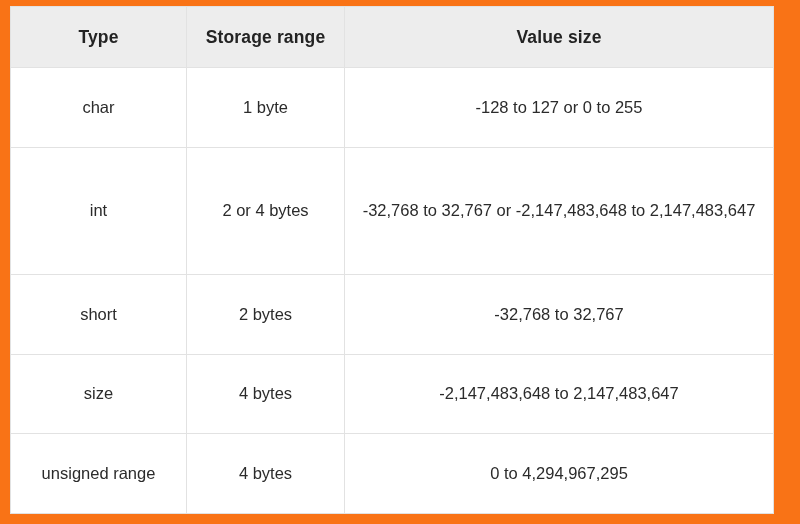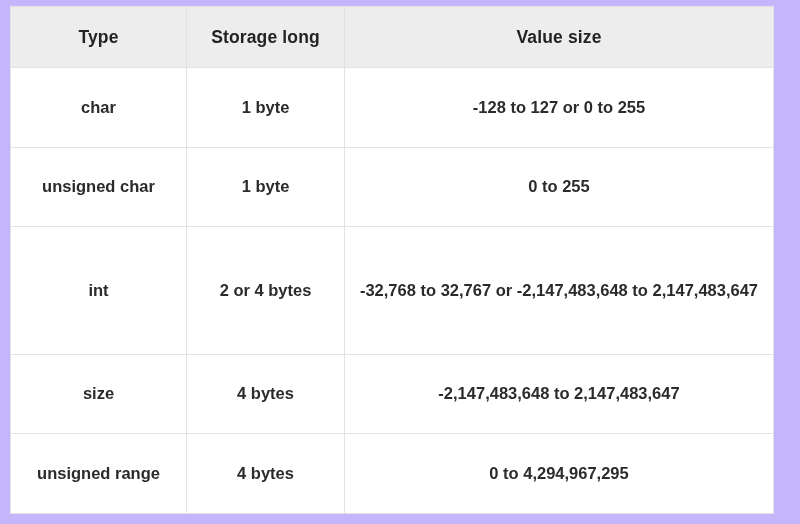--- a/index.html
+++ b/index.html
@@ -12,21 +12,21 @@
     height: 524px;
     overflow: hidden;
     font-family: "Liberation Sans", "DejaVu Sans", sans-serif;
     color: #222222;
   }
   .page {
     width: 800px;
     height: 524px;
     box-sizing: border-box;
     padding: 6px 26px 10px 10px;
-    background: #c4b5fd;
+    background: #f97316;
   }
   table.datatypes {
     width: 100%;
     height: 100%;
     border-collapse: collapse;
     table-layout: fixed;
     border: 1px solid #e2e2e2;
     background: #ffffff;
   }
   table.datatypes col.c-type      { width: 176px; }
@@ -45,60 +45,60 @@
     background: #ededed;
     color: #232323;
     font-weight: bold;
     font-size: 17.5px;
     height: 48px;
     letter-spacing: 0.15px;
   }
   table.datatypes tbody td {
     background: #ffffff;
     color: #2b2b2b;
-    font-weight: bold;
+    font-weight: normal;
     font-size: 16.5px;
   }
   table.datatypes tbody tr { height: 47px; }
   table.datatypes tbody tr.tall { height: 75px; }
 
   td.range-cell { padding-left: 28px; padding-right: 28px; }
 </style>
 </head>
 <body>
 
 <div class="page">
   <table class="datatypes">
     <colgroup>
       <col class="c-type">
       <col class="c-storage">
       <col class="c-range">
     </colgroup>
     <thead>
       <tr>
         <th>Type</th>
-        <th>Storage long</th>
+        <th>Storage range</th>
         <th>Value size</th>
       </tr>
     </thead>
     <tbody>
       <tr>
         <td>char</td>
         <td>1 byte</td>
         <td class="range-cell">-128 to 127 or 0 to 255</td>
       </tr>
-      <tr>
-        <td>unsigned char</td>
-        <td>1 byte</td>
-        <td class="range-cell">0 to 255</td>
-      </tr>
       <tr class="tall">
         <td>int</td>
         <td>2 or 4 bytes</td>
         <td class="range-cell">-32,768 to 32,767 or -2,147,483,648 to 2,147,483,647</td>
+      </tr>
+      <tr>
+        <td>short</td>
+        <td>2 bytes</td>
+        <td class="range-cell">-32,768 to 32,767</td>
       </tr>
       <tr>
         <td>size</td>
         <td>4 bytes</td>
         <td class="range-cell">-2,147,483,648 to 2,147,483,647</td>
       </tr>
       <tr>
         <td>unsigned range</td>
         <td>4 bytes</td>
         <td class="range-cell">0 to 4,294,967,295</td>

